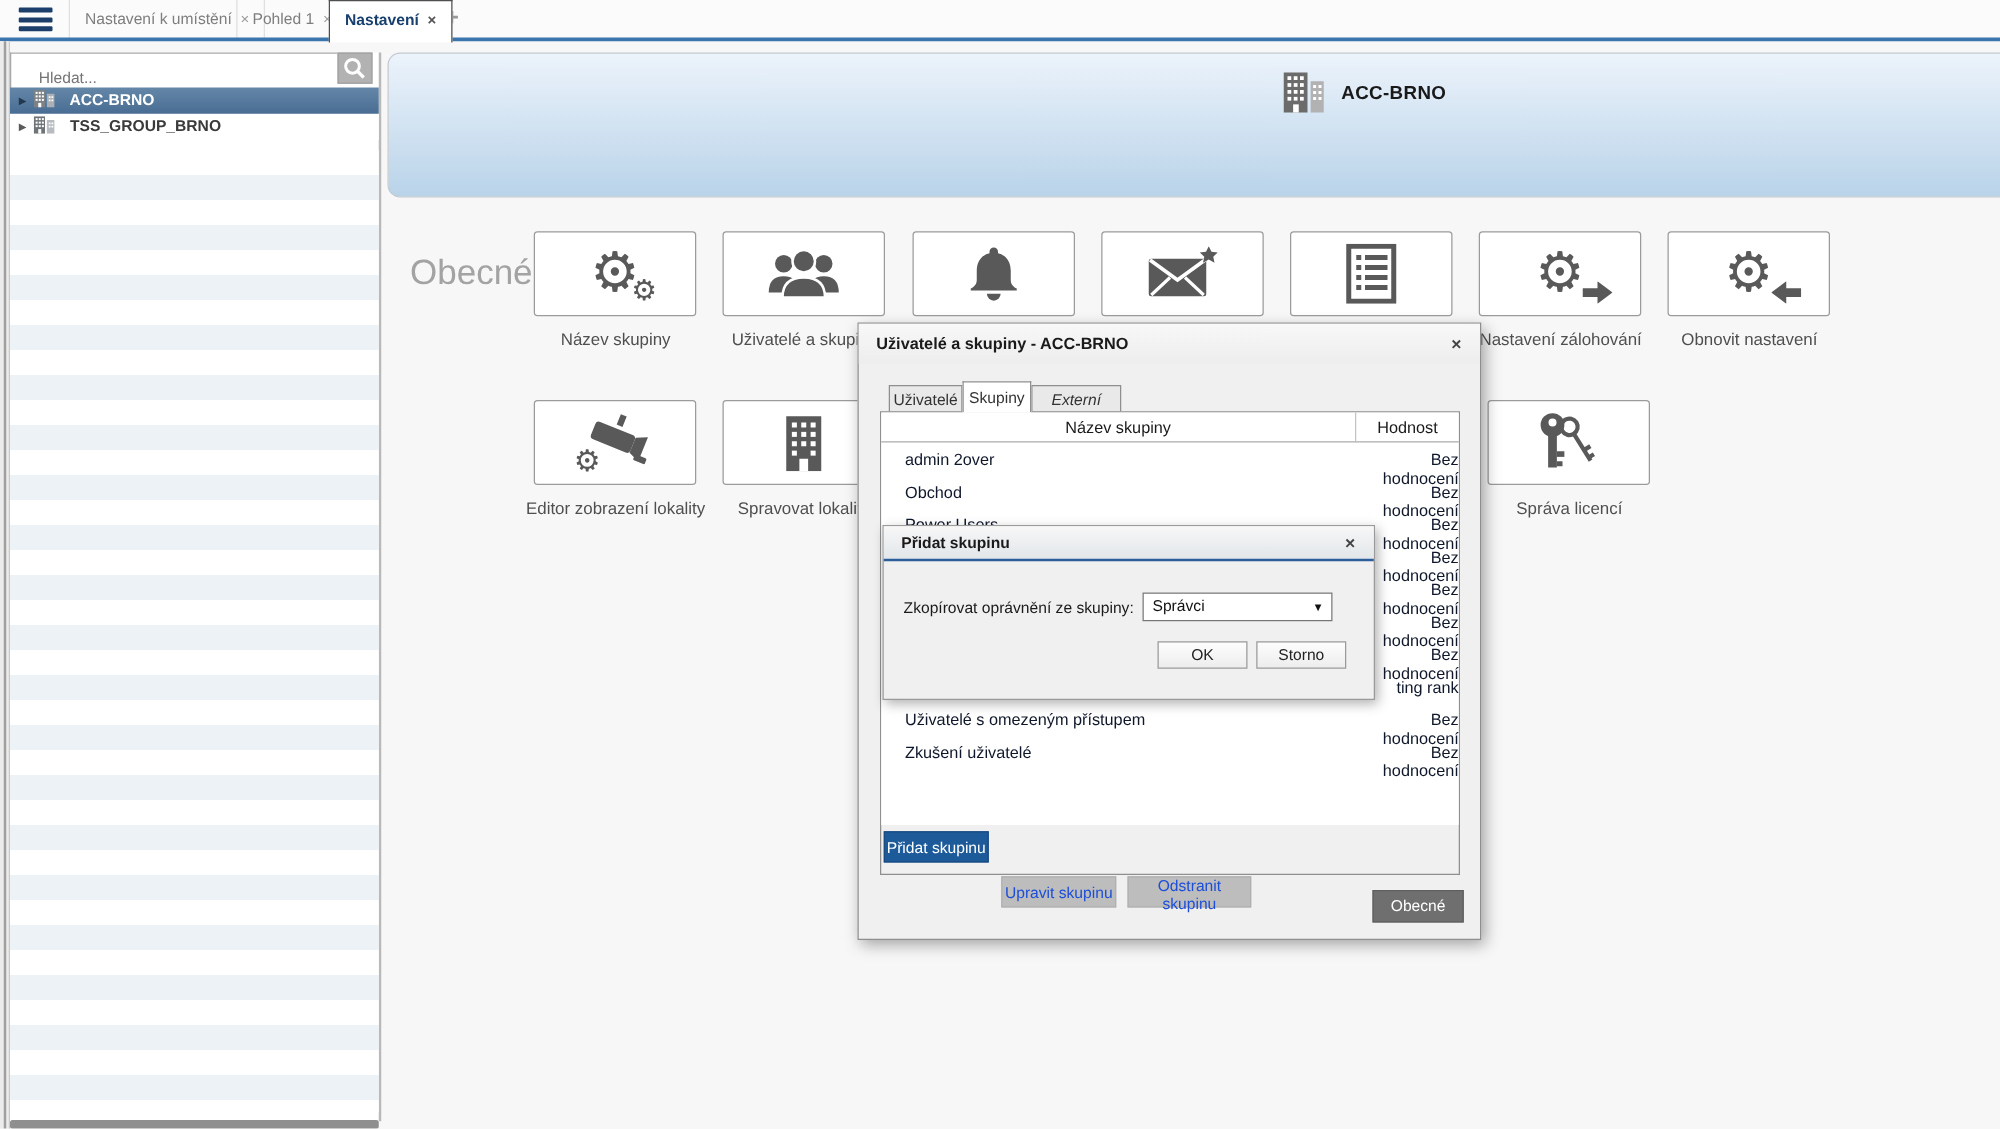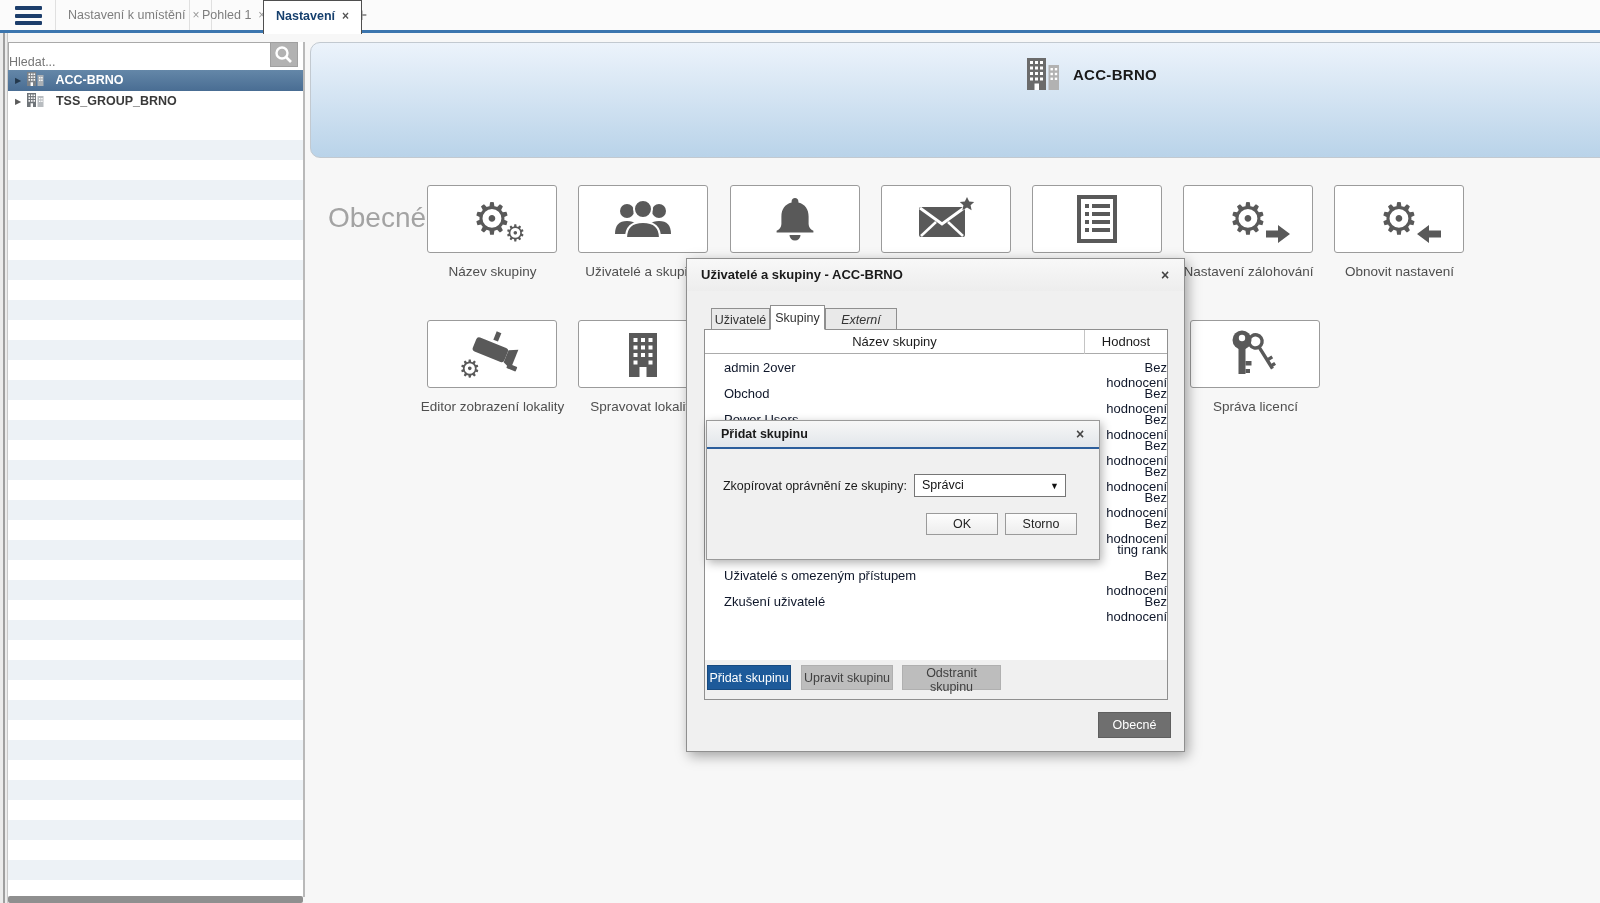--- a/index.html
+++ b/index.html
@@ -19,21 +19,21 @@
   .tab.active { background:#fff; border:1px solid #4f4f4f; border-bottom:none; height:34px; z-index:5;
                 color:#17406e; font-weight:bold; }
   .tab.active .x { color:#555; }
   .newtab { top:4px; font-size:19px; font-weight:bold; color:#9a9a9a; }
 
   
   .left-rail { left:0; top:33px; width:8px; height:870px; background:#ececec; border-right:1px solid #c9c9c9; }
   .left-rail i { position:absolute; left:3px; top:0; width:2px; height:100%; background:#9f9f9f; }
   .sidebar { left:8px; top:42px; width:297px; height:855px; background:#fff; border-right:2px solid #b9b9b9; }
   .search-input { left:0; top:0; width:262px; height:40px; border:1px solid #a9a9a9; border-right:none;
-                  padding:0 0; font-size:12.5px; color:#444; font-family:inherit; outline:none; }
+                  padding:0 22px; font-size:12.5px; color:#444; font-family:inherit; outline:none; }
   .search-btn { left:262px; top:0; width:28px; height:25px; background:#b2b2b2; border:1px solid #a0a0a0; cursor:pointer; }
   .tree-row { left:0; top:28px; width:295px; height:21px; line-height:21px; font-size:12.5px; font-weight:600;
               color:#2d2d2d; background:linear-gradient(#6487a8,#496d93); }
   .tree-row .lbl { color:#fff; }
   .tree-row2 { left:0; top:49px; width:295px; height:21px; line-height:21px; font-size:12.5px; font-weight:600; color:#3a3a3a; background:#fff; }
   .tree-arrow { display:inline-block; width:16px; padding-left:7px; font-size:8px; vertical-align:1px; }
   .tree-row .tree-arrow { color:#23384c; }
   .tree-row2 .tree-arrow { color:#5a5a5a; }
   .tree-bicon { display:inline-block; width:20px; height:14px; vertical-align:-2px; margin-right:5px; }
   .side-rows { left:0; top:78px; width:295px; height:770px;
@@ -67,21 +67,21 @@
   .grp-head { left:0; top:0; width:462px; height:24px; border-bottom:1px solid #ababab; font-size:13px; color:#1a1a1a; }
   .grp-head .c1 { position:absolute; left:0; top:4px; width:379px; text-align:center; }
   .grp-head .c2 { position:absolute; left:380px; top:4px; width:82px; text-align:center; }
   .grp-head .vdiv { position:absolute; left:379px; top:0; width:1px; height:24px; background:#c4c4c4; }
   .grp-rows { left:0; top:24px; width:462px; }
   .grp-row { position:relative; height:26px; font-size:13px; color:#0f172a; cursor:default;padding-left:26px; }
   .grp-name { position:absolute; left:19px; top:6px; }
   .grp-rank { position:absolute; left:376px; top:6px; width:86px; text-align:right; }
   .dbtn { top:406px; height:25px; font-size:12.5px; border:1px solid transparent; cursor:pointer; font-family:inherit; }
   .dbtn.primary { left:20px; width:84px; background:#1d5a9a; color:#fff; border-color:#174a80; }
-  .dbtn.disabled { background:#bdbdbd; color:#404040; border-color:#b0b0b0; cursor:default; }
+  .dbtn.disabled { background:#bdbdbd; color:#1d4ed8; border-color:#b0b0b0; cursor:default;margin-top:36px; }
   .btn-close-dlg { left:411px; top:453px; width:73px; height:26px; background:#6f6f6f; color:#fff;
                    font-size:12.5px; border:1px solid #5f5f5f; cursor:pointer; font-family:inherit; }
 
   .subdlg { left:706px; top:420px; width:394px; height:140px; background:#f0f0f0; border:1px solid #9a9a9a;
             box-shadow:2px 3px 9px rgba(0,0,0,.3); z-index:40; }
   .sub-title { left:0; top:0; width:392px; height:26px; line-height:26px; padding-left:14px;
                background:linear-gradient(#f7f7f7,#e2e6ea); font-size:12.5px; font-weight:bold; color:#1a1a1a; }
   .sub-accent { left:0; top:26px; width:392px; height:2px; background:#2c5e9c; }
   .sub-label { left:10px; top:58px; width:190px; text-align:right; font-size:12.5px; color:#1a1a1a; }
   .sub-select { left:207px; top:53px; width:152px; height:23px; background:#fff; border:1px solid #767676;

